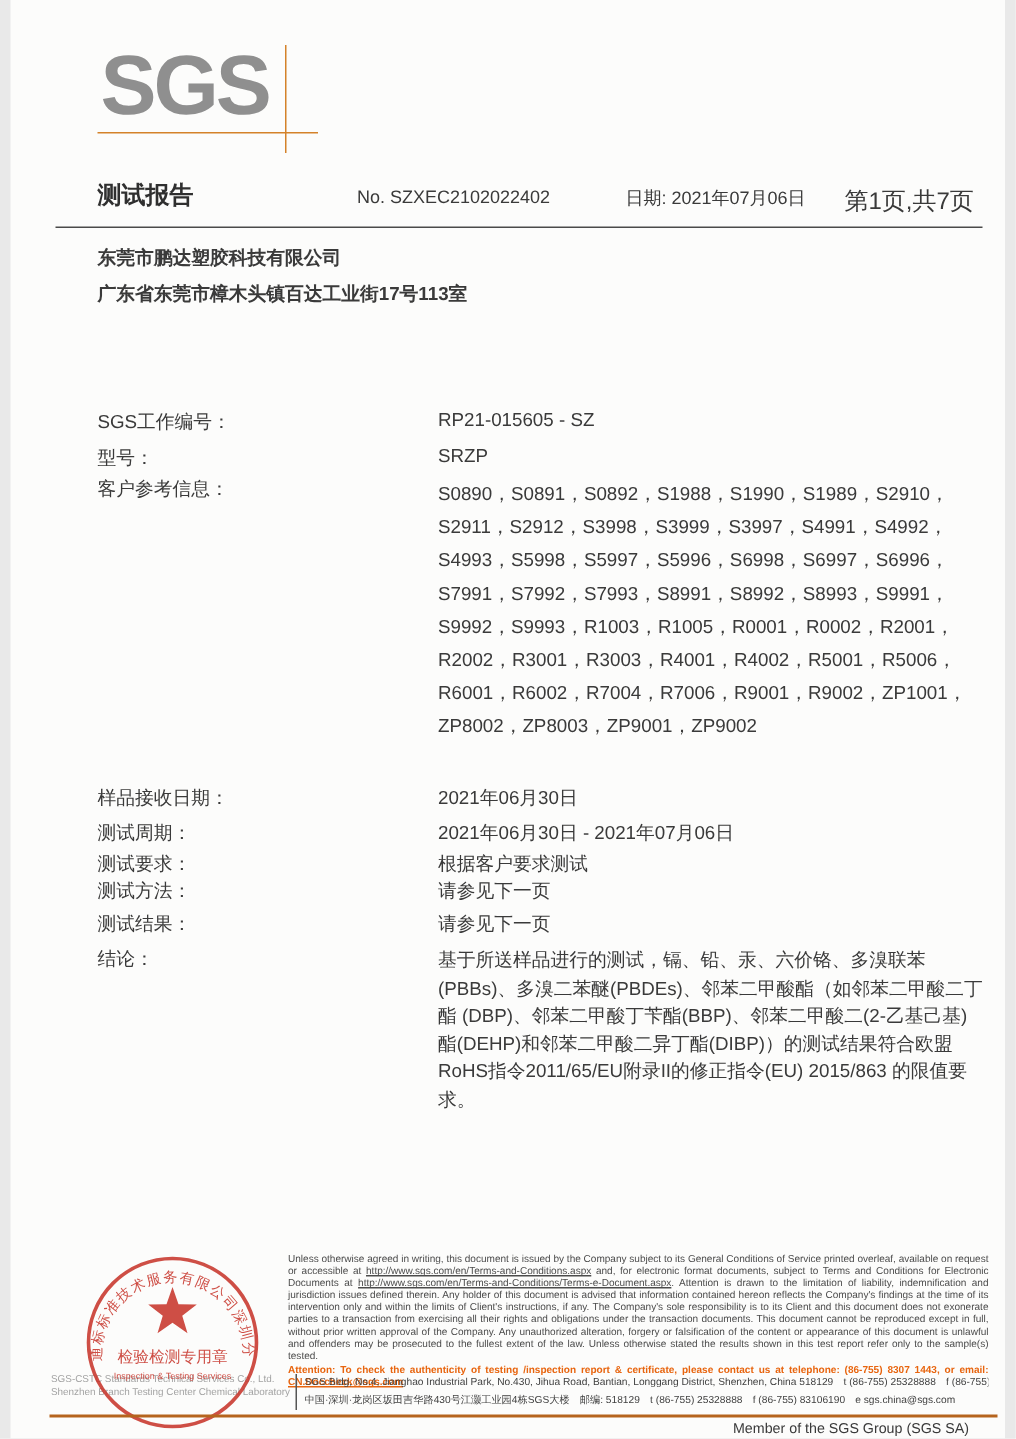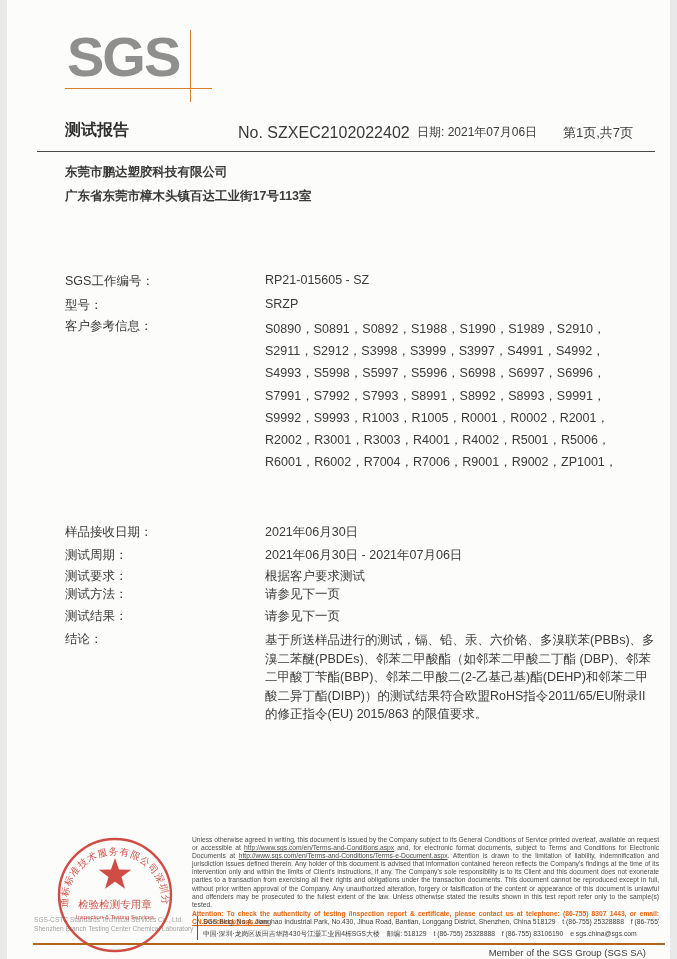--- a/index.html
+++ b/index.html
@@ -12,32 +12,32 @@
   
   .logo-text {
     position:absolute; left:60px; top:24px;
     font-size:56px; font-weight:900; letter-spacing:-2px;
     color:#8f8f8f; font-family:"Liberation Sans", sans-serif;
   }
   .cross-v { position:absolute; left:183px; top:30px; width:1px; height:72px; background:#d4822a; }
   .cross-h { position:absolute; left:58px; top:88px; width:147px; height:1px; background:#d4822a; }
   
   .report-title { position:absolute; left:58px; top:120px; font-size:16px; font-weight:bold; color:#2f2f2f; }
-  .report-no    { position:absolute; left:231px; top:124px; font-size:16px; }
+  .report-no    { position:absolute; left:231px; top:124px; font-size:12px; }
   .report-date  { position:absolute; left:410px; top:124px; font-size:12px; }
-  .report-page  { position:absolute; left:556px; top:124px; font-size:13px; }
+  .report-page  { position:absolute; left:556px; top:124px; font-size:16px; }
   .header-rule  { position:absolute; left:30px; top:151px; width:618px; height:1px; background:#4a4a4a; }
   
   .applicant-name    { position:absolute; left:58px; top:164px; font-size:12.5px; font-weight:bold;text-align:right; }
   .applicant-address { position:absolute; left:58px; top:188px; font-size:12.5px; font-weight:bold;text-align:center; }
   
   .intro { position:absolute; left:58px; top:249px; font-size:12.5px; }
   .frow { position:absolute; left:58px; width:592px; display:flex; font-size:12.5px;gap:28px; }
   .flabel { width:172px; flex:0 0 172px; }
-  .fvalue { flex:1; }
+  .fvalue { flex:1;margin-left:27px; }
   .refs-block div { line-height:22.2px; }
   .conclusion-value { line-height:18.6px; width:414px; }
   
   .legal-block {
     position:absolute; left:185px; top:836px; width:467px;
     font-size:6.7px; line-height:8.1px; color:#4c4c4c; text-align:justify;
   }
   .legal-block a, .attn a { color:inherit; text-decoration:underline; }
   .attn { margin-top:1px; color:#e8650f; font-weight:bold; }
   .addr-block {
@@ -86,20 +86,21 @@
   <div class="frow" style="top:318px">
     <div class="flabel">客户参考信息：</div>
     <div class="fvalue refs-block">
       <div>S0890，S0891，S0892，S1988，S1990，S1989，S2910，</div>
       <div>S2911，S2912，S3998，S3999，S3997，S4991，S4992，</div>
       <div>S4993，S5998，S5997，S5996，S6998，S6997，S6996，</div>
       <div>S7991，S7992，S7993，S8991，S8992，S8993，S9991，</div>
       <div>S9992，S9993，R1003，R1005，R0001，R0002，R2001，</div>
       <div>R2002，R3001，R3003，R4001，R4002，R5001，R5006，</div>
       <div>R6001，R6002，R7004，R7006，R9001，R9002，ZP1001，</div>
+      <div>ZP8002，ZP8003，ZP9001，ZP9002</div>
     </div>
   </div>
 
   <div class="frow" style="top:524px">
     <div class="flabel">样品接收日期：</div>
     <div class="fvalue">2021年06月30日</div>
   </div>
 
   <div class="frow" style="top:547px">
     <div class="flabel">测试周期：</div>

